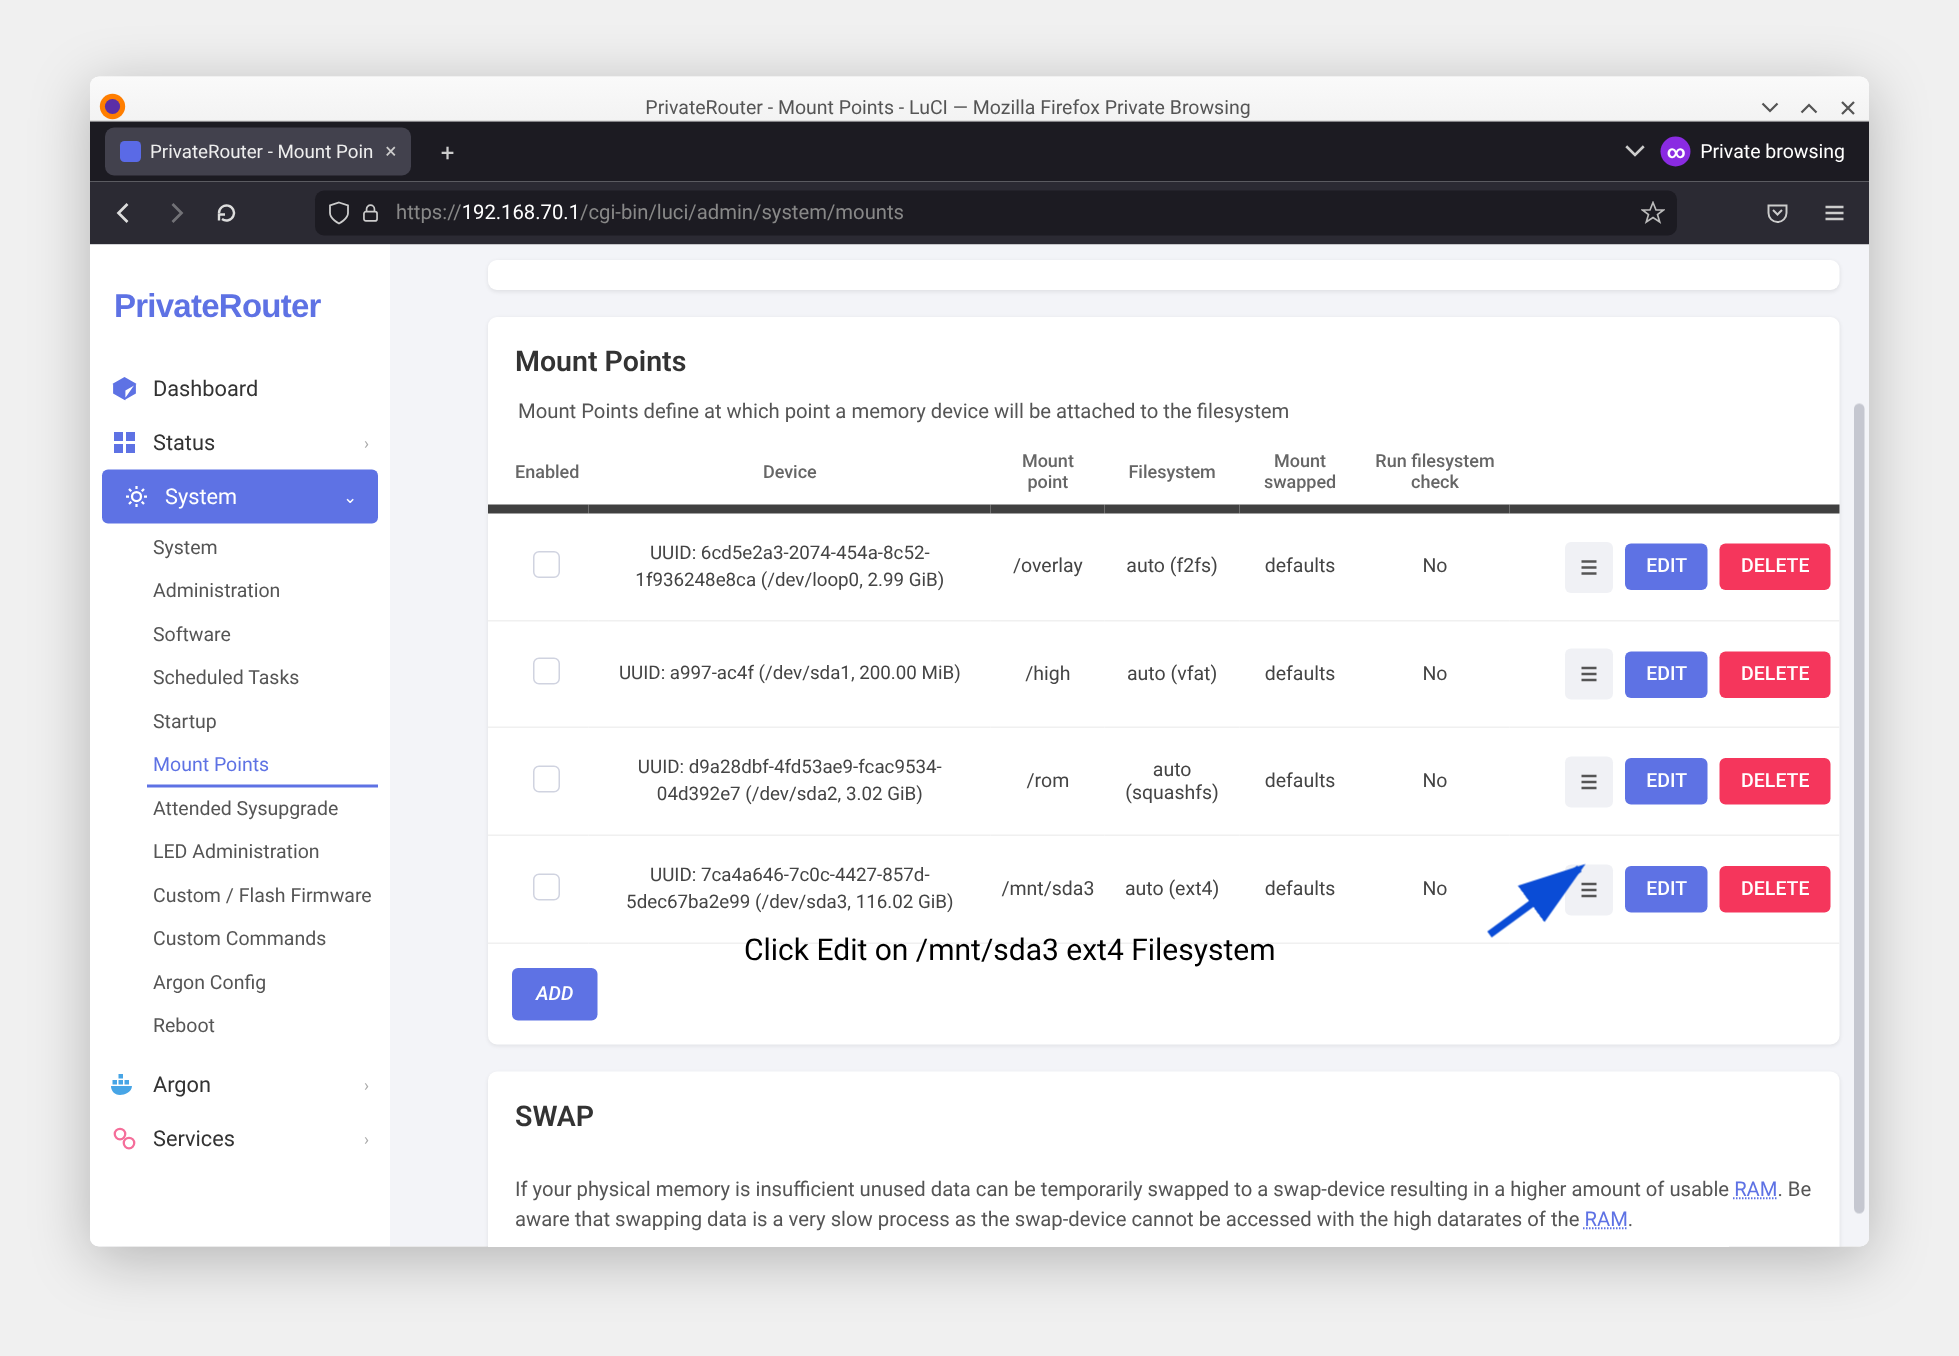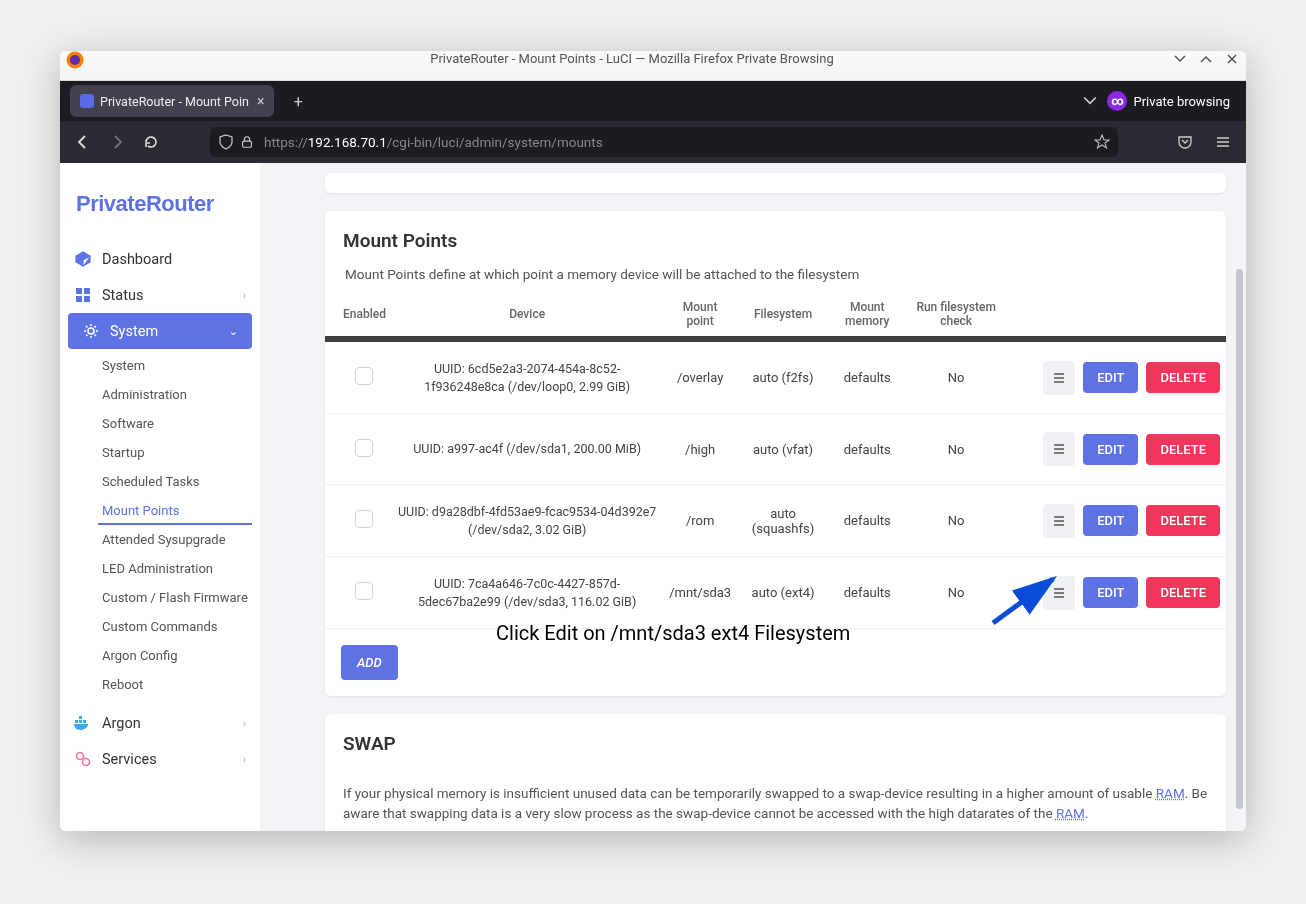--- a/index.html
+++ b/index.html
@@ -1,21 +1,21 @@
 <!DOCTYPE html>
 <html><head>
 <meta charset="utf-8">
 <style>
 * { margin: 0; padding: 0; box-sizing: border-box; font-family: -apple-system, BlinkMacSystemFont, "Segoe UI", Roboto, Helvetica, Arial, sans-serif; }
 body { background: #f0f0f0; width: 1306px; height: 904px; overflow: hidden; }
 
 .window { position: absolute; left: 60px; top: 51px; width: 1186px; height: 780px; background: #fff; box-shadow: 0 8px 40px rgba(0,0,0,0.25); border-radius: 6px; overflow: hidden; display: flex; flex-direction: column; }
 
 
-.titlebar { height: 30px; background: linear-gradient(#fafafa,#f3f3f3); display: flex; align-items: flex-start; padding: 0 6px; font-size: 13px; color: #333; border-bottom: 1px solid #ddd; }
+.titlebar { height: 30px; background: linear-gradient(#fafafa,#f3f3f3); display: flex; align-items: flex-end; padding: 0 6px; font-size: 13px; color: #333; border-bottom: 1px solid #ddd; }
 .titlebar .ff-icon { width: 18px; height: 18px; margin-right: 8px; display:flex; align-items:center; justify-content:center; }
 .titlebar .title { flex: 1; text-align: center; color: #555; font-size: 13px; }
 .titlebar .win-btns { display: flex; gap: 10px; align-items: center; }
 .titlebar .win-btn { width: 16px; height: 16px; display: flex; align-items: center; justify-content: center; color: #666; }
 
 
 .tabstrip { height: 40px; background: #1c1b22; display: flex; align-items: center; padding: 0 6px; }
 .tab { display: flex; align-items: center; height: 32px; background: #42414d; border-radius: 6px; padding: 0 10px; color: #eee; font-size: 12.5px; margin-left: 4px; max-width: 215px; }
 .tab .favicon { width: 14px; height: 14px; margin-right: 6px; background:#5a6ae6; border-radius:3px; flex-shrink:0;}
 .tab .tlabel { white-space: nowrap; overflow:hidden; text-overflow: ellipsis; flex:1; }
@@ -229,22 +229,22 @@
               <path d="M8 1 V3 M8 13 V15 M1 8 H3 M13 8 H15 M3 3 L4.5 4.5 M11.5 11.5 L13 13 M13 3 L11.5 4.5 M4.5 11.5 L3 13" stroke="#fff" stroke-width="1.5"></path>
             </svg>
           </span>
         <span>System</span>
         <span class="chev">⌄</span>
       </div>
       <div class="subitems">
         <div class="subitem">System</div>
         <div class="subitem">Administration</div>
         <div class="subitem">Software</div>
+        <div class="subitem">Scheduled Tasks</div>
         <div class="subitem">Startup</div>
-        <div class="subitem">Scheduled Tasks</div>
         <div class="subitem current">Mount Points</div>
         <div class="subitem">Attended Sysupgrade</div>
         <div class="subitem">LED Administration</div>
         <div class="subitem">Custom / Flash Firmware</div>
         <div class="subitem">Custom Commands</div>
         <div class="subitem">Argon Config</div>
         <div class="subitem">Reboot</div>
       </div>
 
       <div class="nav-item">
@@ -282,21 +282,21 @@
           <h2>Mount Points</h2>
           <div class="desc">Mount Points define at which point a memory device will be attached to the filesystem</div>
         </div>
         <table class="mp">
           <thead>
             <tr>
               <th style="text-align:left;padding-left:18px">Enabled</th>
               <th>Device</th>
               <th>Mount point</th>
               <th>Filesystem</th>
-              <th>Mount memory</th>
+              <th>Mount swapped</th>
               <th>Run filesystem check</th>
               <th style="width:220px"></th>
             </tr>
           </thead>
           <tbody id="mp-body">
               <tr>
                 <td class="chk" style="padding-left:18px"><span class="chkbx"></span></td>
                 <td class="dev">UUID: 6cd5e2a3-2074-454a-8c52-1f936248e8ca (/dev/loop0, 2.99 GiB)</td>
                 <td>/overlay</td>
                 <td>auto (f2fs)</td>

